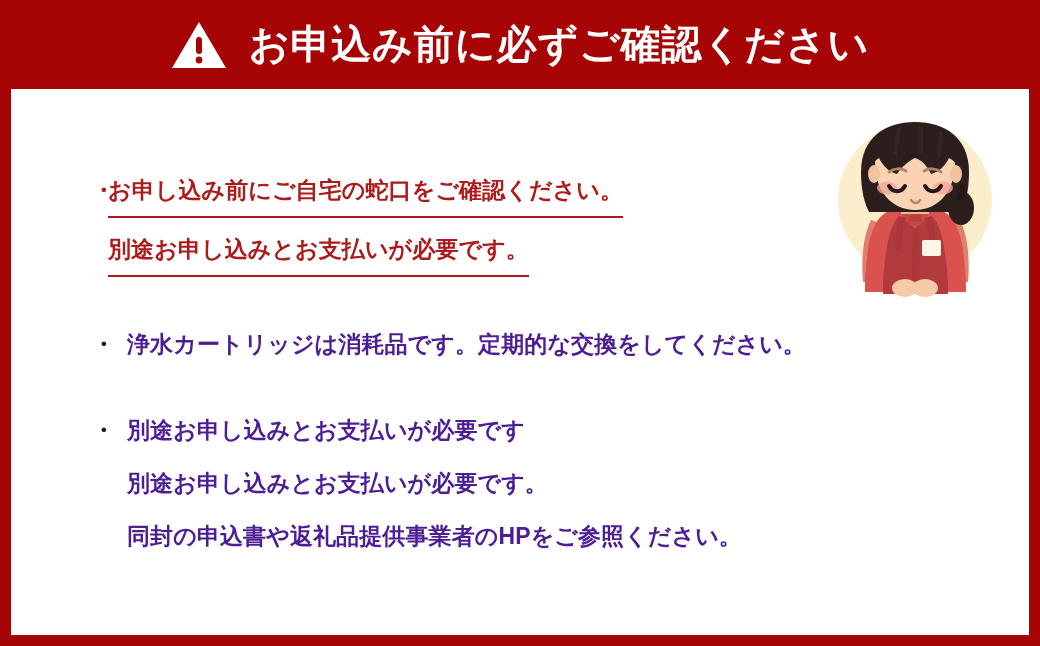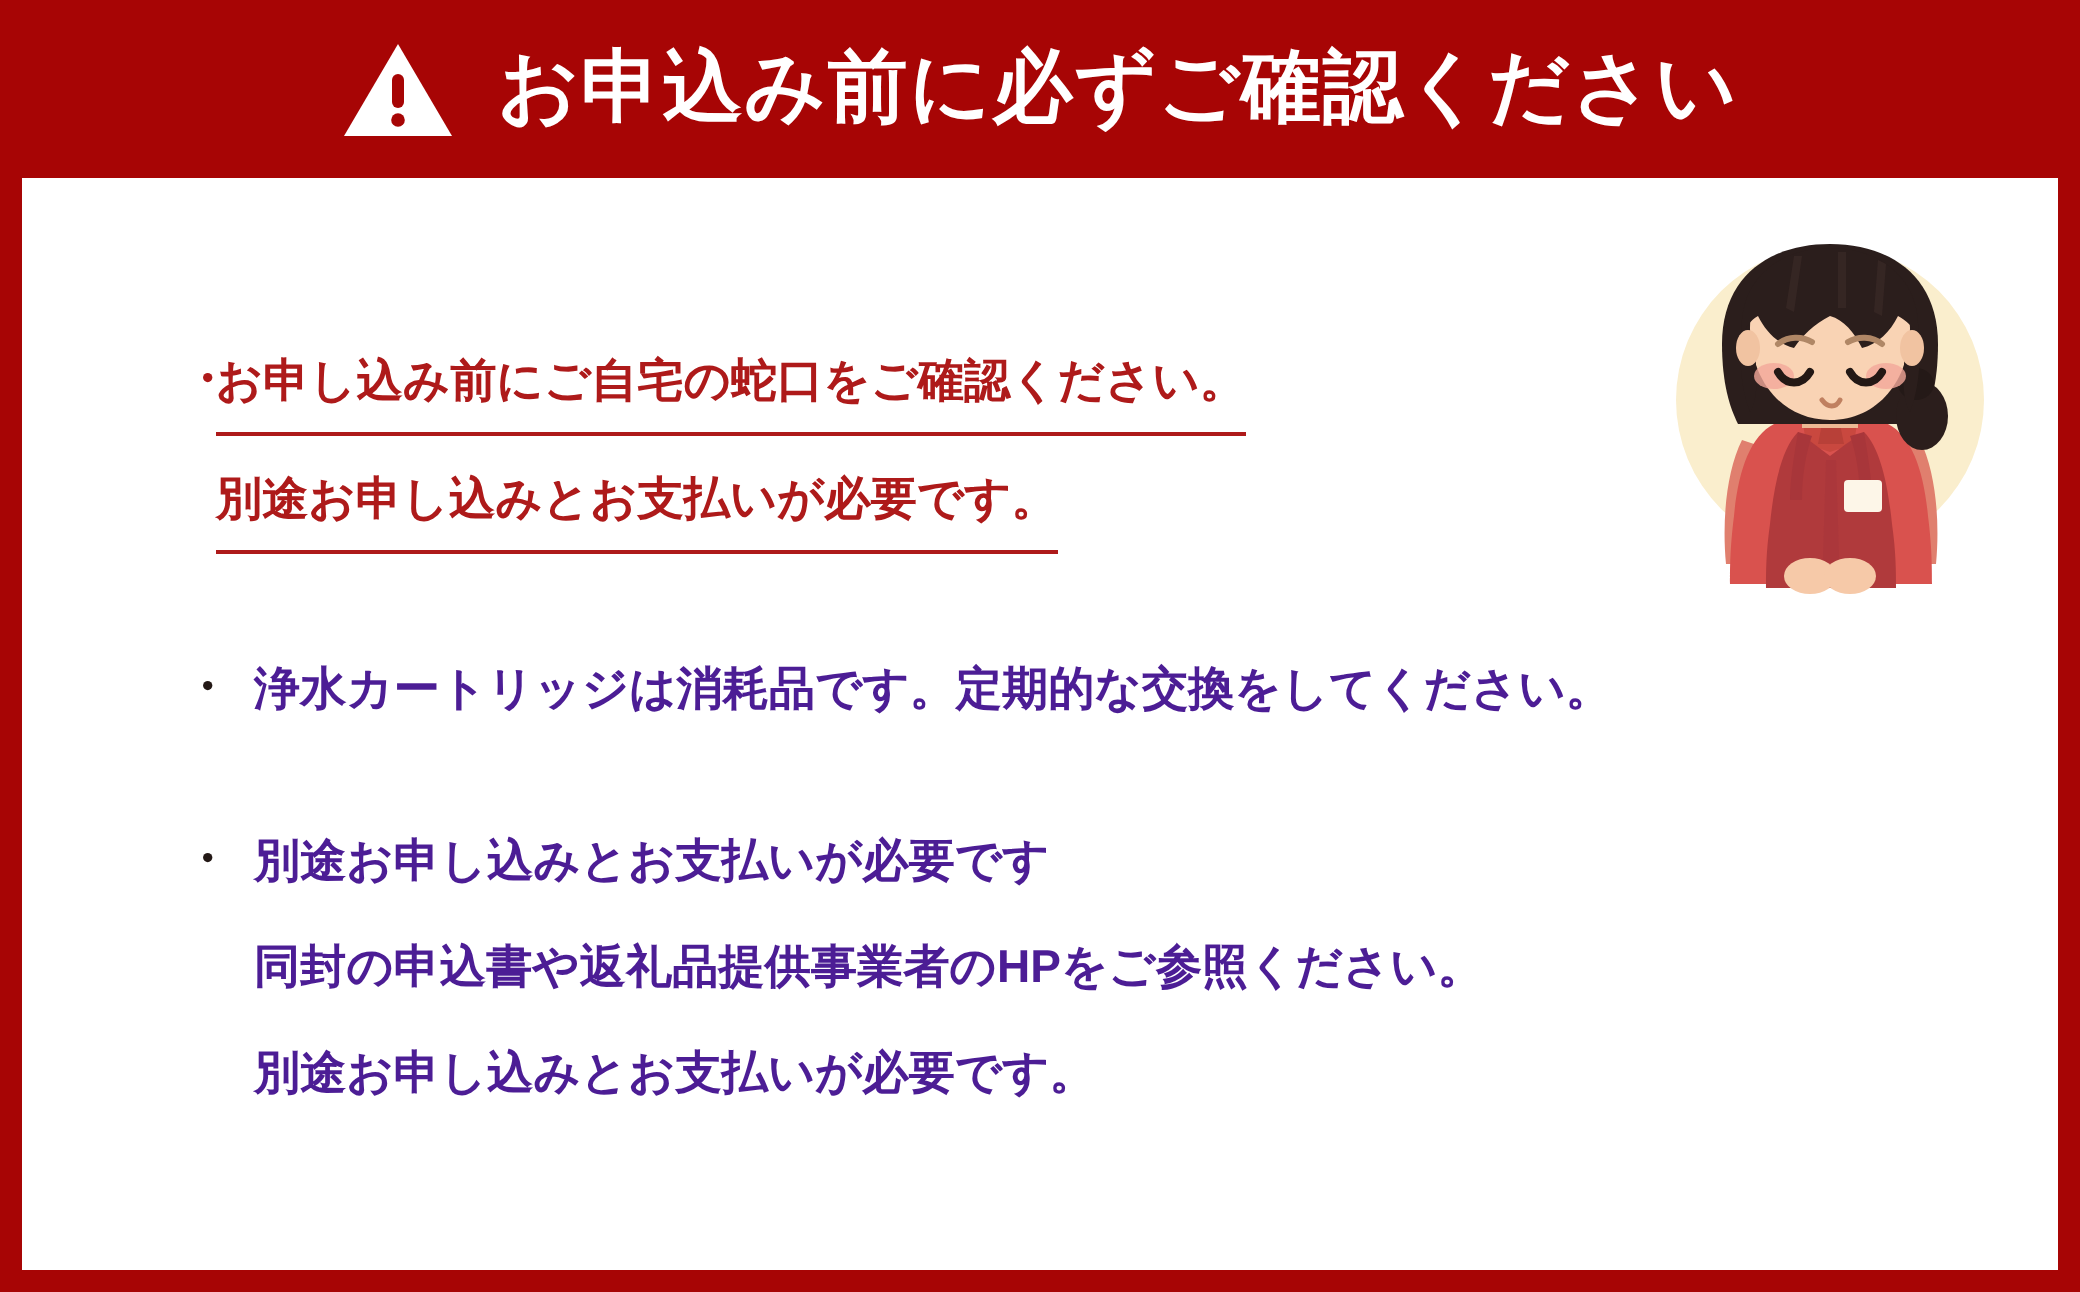--- a/index.html
+++ b/index.html
@@ -212,20 +212,20 @@
         <span class="bullet">・</span>
         <div class="notice-lines">
           <div class="notice-line">浄水カートリッジは消耗品です。定期的な交換をしてください。</div>
         </div>
       </div>
 
       <div class="notice-item" id="notice-2">
         <span class="bullet">・</span>
         <div class="notice-lines">
           <div class="notice-line">別途お申し込みとお支払いが必要です</div>
+          <div class="notice-line">別途お申し込みとお支払いが必要です。</div>
           <div class="notice-line">同封の申込書や返礼品提供事業者のHPをご参照ください。</div>
-          <div class="notice-line">別途お申し込みとお支払いが必要です。</div>
         </div>
       </div>
 
     </div>
   </div>
 </div>
 
 </body></html>

